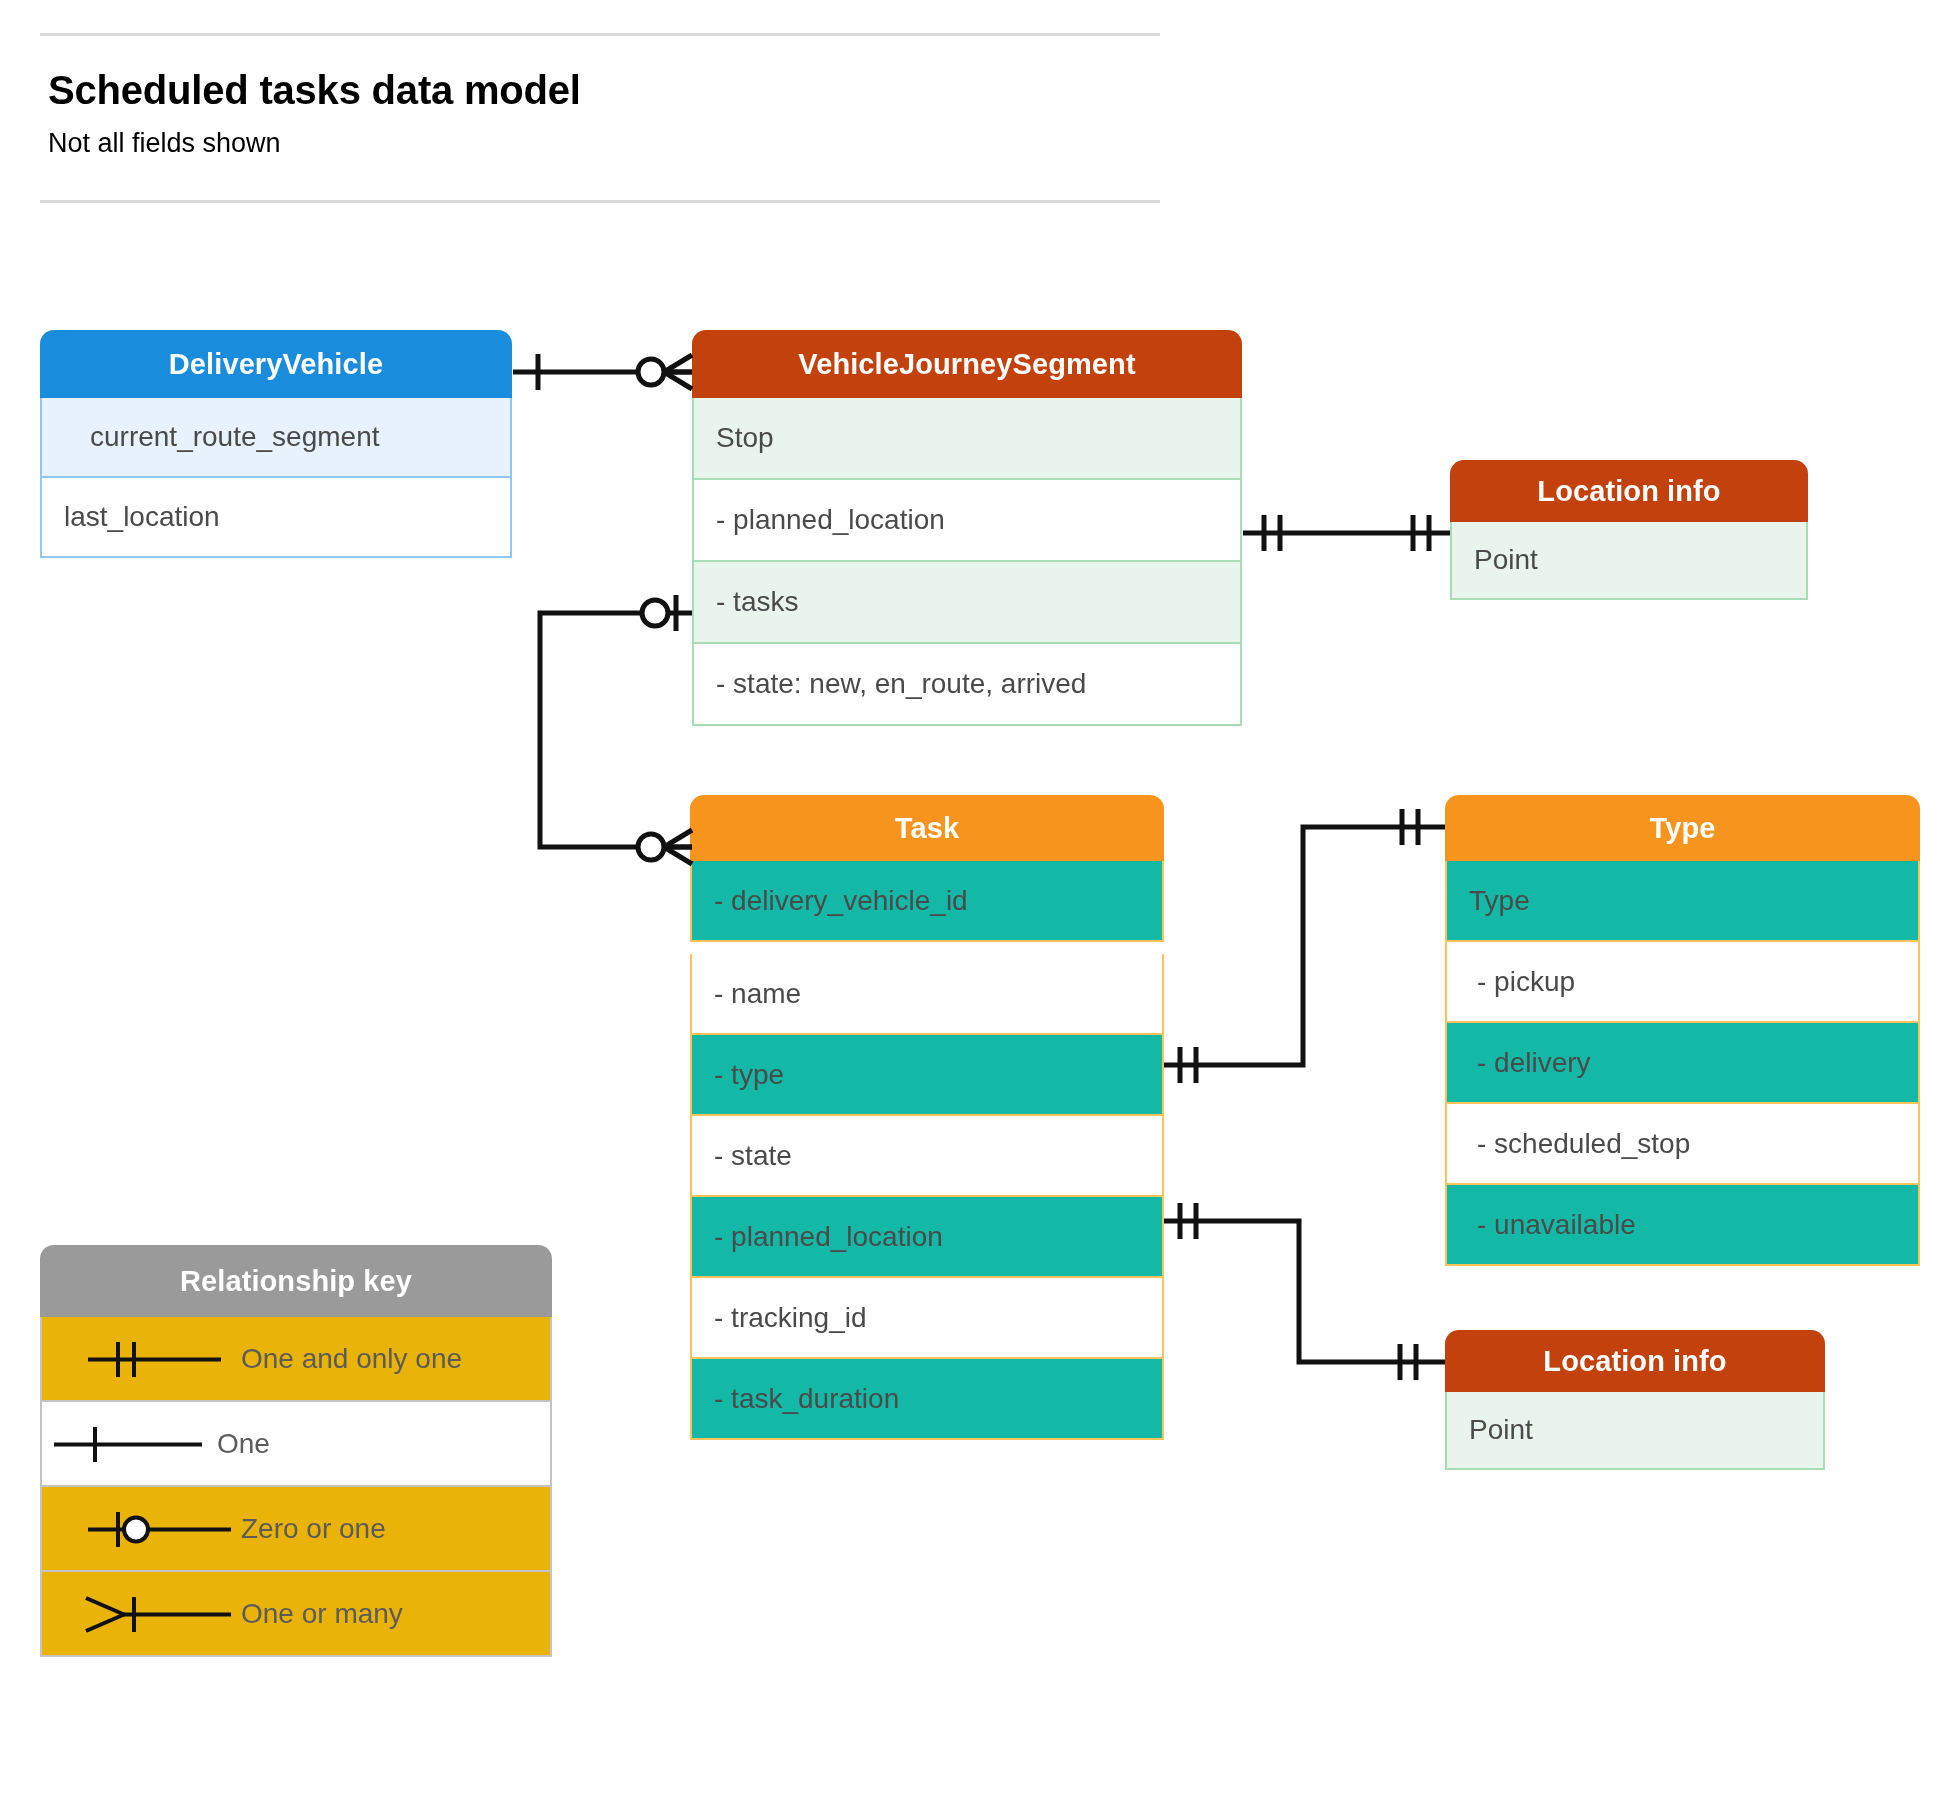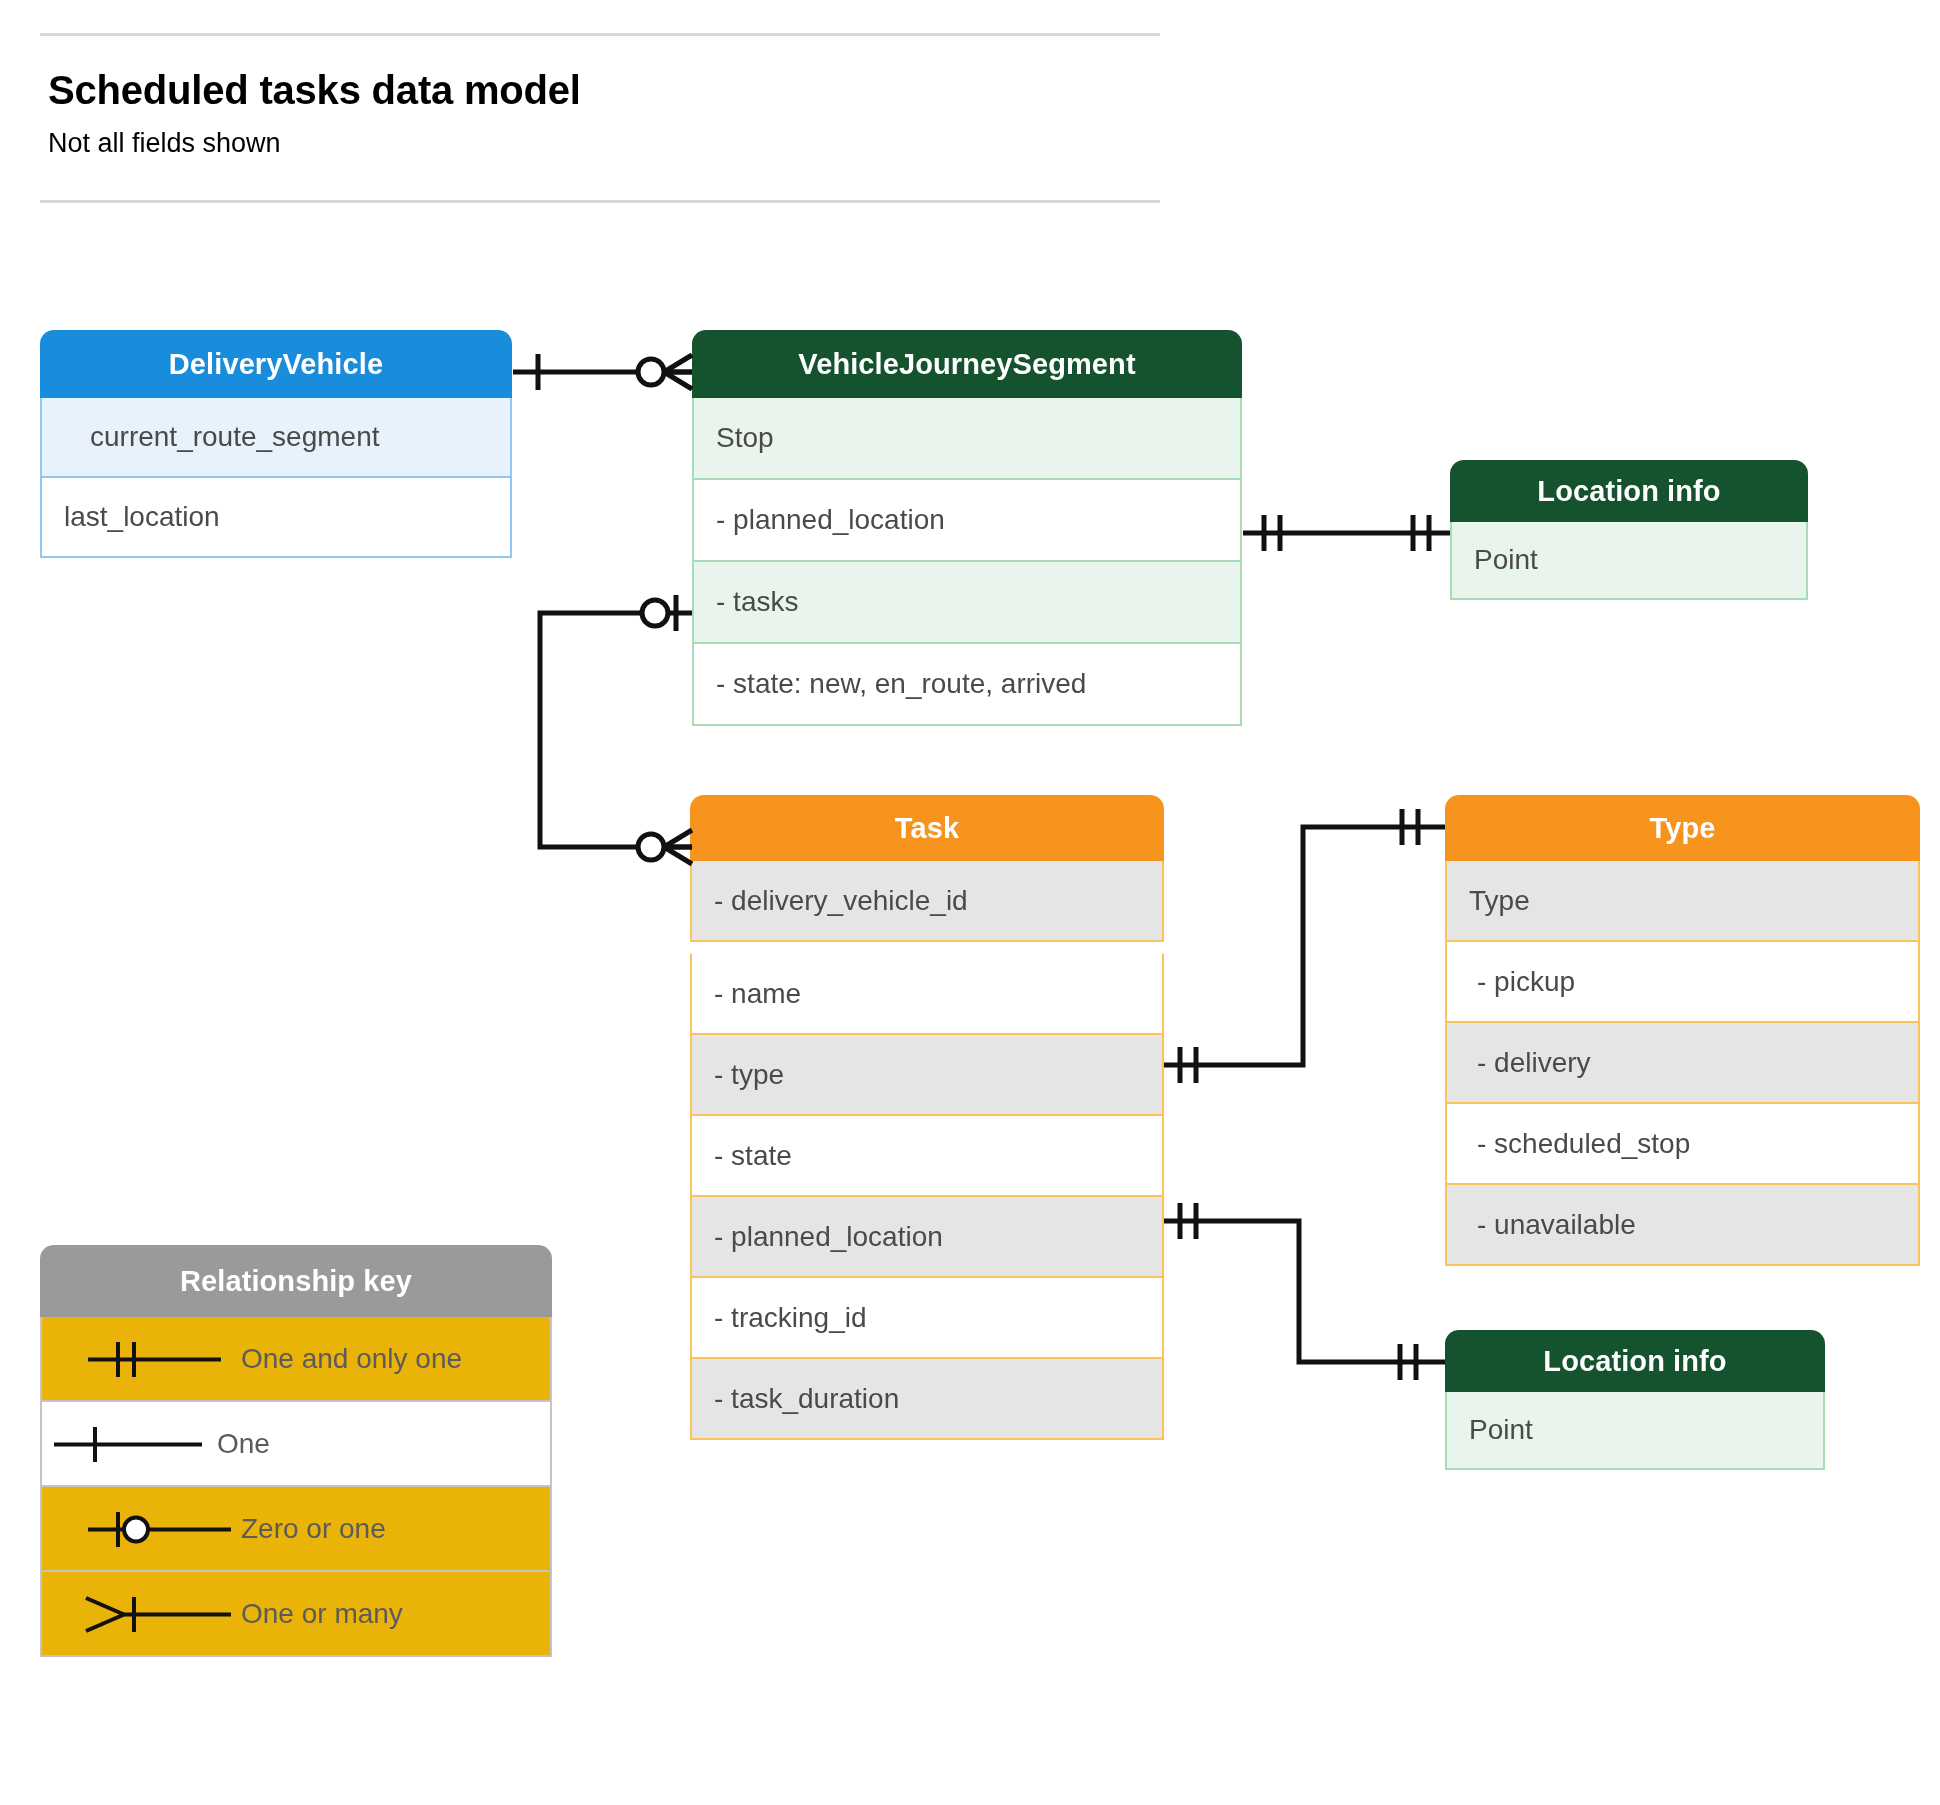--- a/index.html
+++ b/index.html
@@ -43,29 +43,29 @@
   }
   .ent-row.indent{padding-left:30px;}
 
   
   .th-blue .ent-head{background:#1a8cdc;}
   .th-blue .ent-row{border-color:#8fc9f3;}
   .th-blue .ent-row.tint{background:#e8f2fc;padding-left:48px;}
   .th-blue .ent-row.plain{background:#ffffff;}
 
   
-  .th-green .ent-head{background:#14532d;}
+  .th-green .ent-head{background:#c2410c;}
   .th-green .ent-row{border-color:#a7ddb6;}
   .th-green .ent-row.tint{background:#e9f4ec;}
   .th-green .ent-row.plain{background:#ffffff;}
 
   
   .th-orange .ent-head{background:#f7941d;}
   .th-orange .ent-row{border-color:#fcc35a;}
-  .th-orange .ent-row.tint{background:#e5e5e5;}
+  .th-orange .ent-row.tint{background:#14b8a6;}
   .th-orange .ent-row.plain{background:#ffffff;}
 
   
   .th-gray .ent-head{background:#9a9a9a;}
   .th-gray .ent-row{border-color:#c4c4c4;}
   .th-gray .ent-row.tint{background:#eab308;padding-left:24px;}
   .th-gray .ent-row.plain{background:#ffffff;}
 
   
   .legend-row{padding-left:0;}

